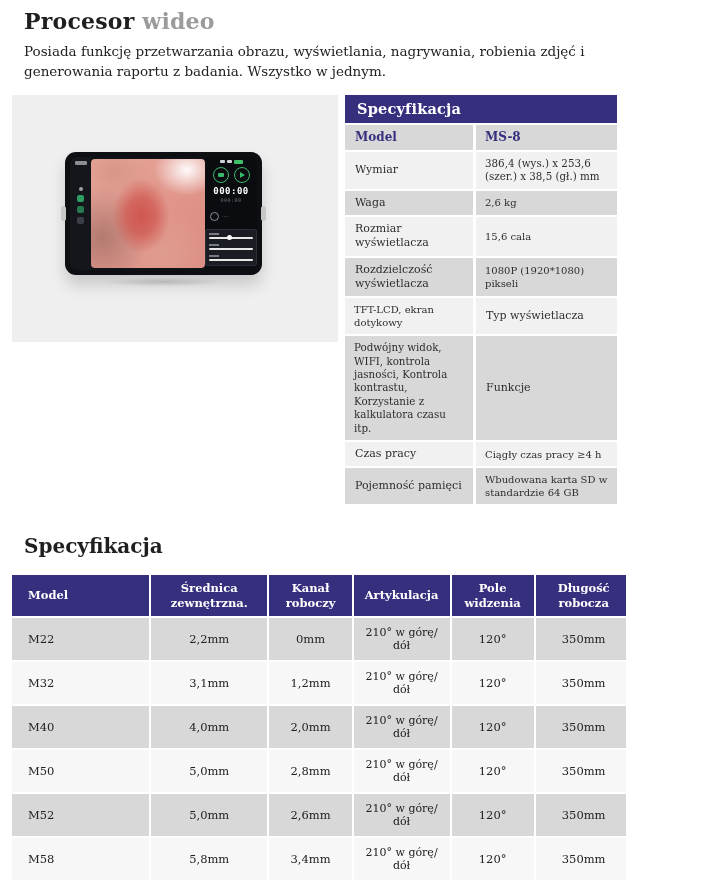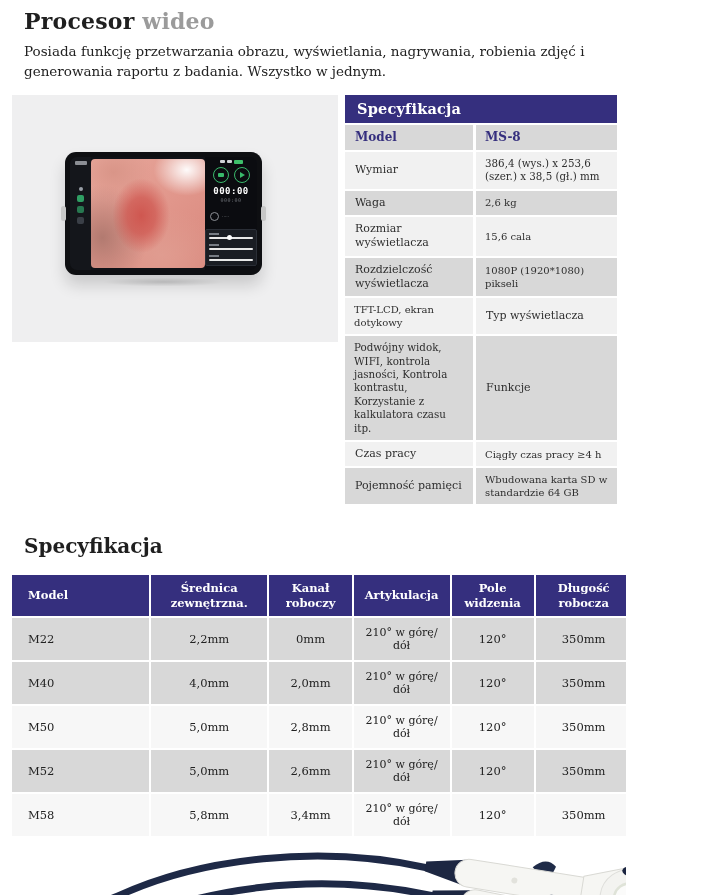--- a/index.html
+++ b/index.html
@@ -204,20 +204,29 @@
     <tbody>
         <tr class="r-a">
           <td class="left">M22</td>
           <td>2,2mm</td>
           <td>0mm</td>
           <td class="artic">210° w górę/ dół</td>
           <td>120°</td>
           <td>350mm</td>
           <td>0°</td>
         </tr>
+        <tr class="r-b">
+          <td class="left">M32</td>
+          <td>3,1mm</td>
+          <td>1,2mm</td>
+          <td class="artic">210° w górę/ dół</td>
+          <td>120°</td>
+          <td>350mm</td>
+          <td>0°</td>
+        </tr>
         <tr class="r-a">
           <td class="left">M40</td>
           <td>4,0mm</td>
           <td>2,0mm</td>
           <td class="artic">210° w górę/ dół</td>
           <td>120°</td>
           <td>350mm</td>
           <td>0°</td>
         </tr>
         <tr class="r-b">

